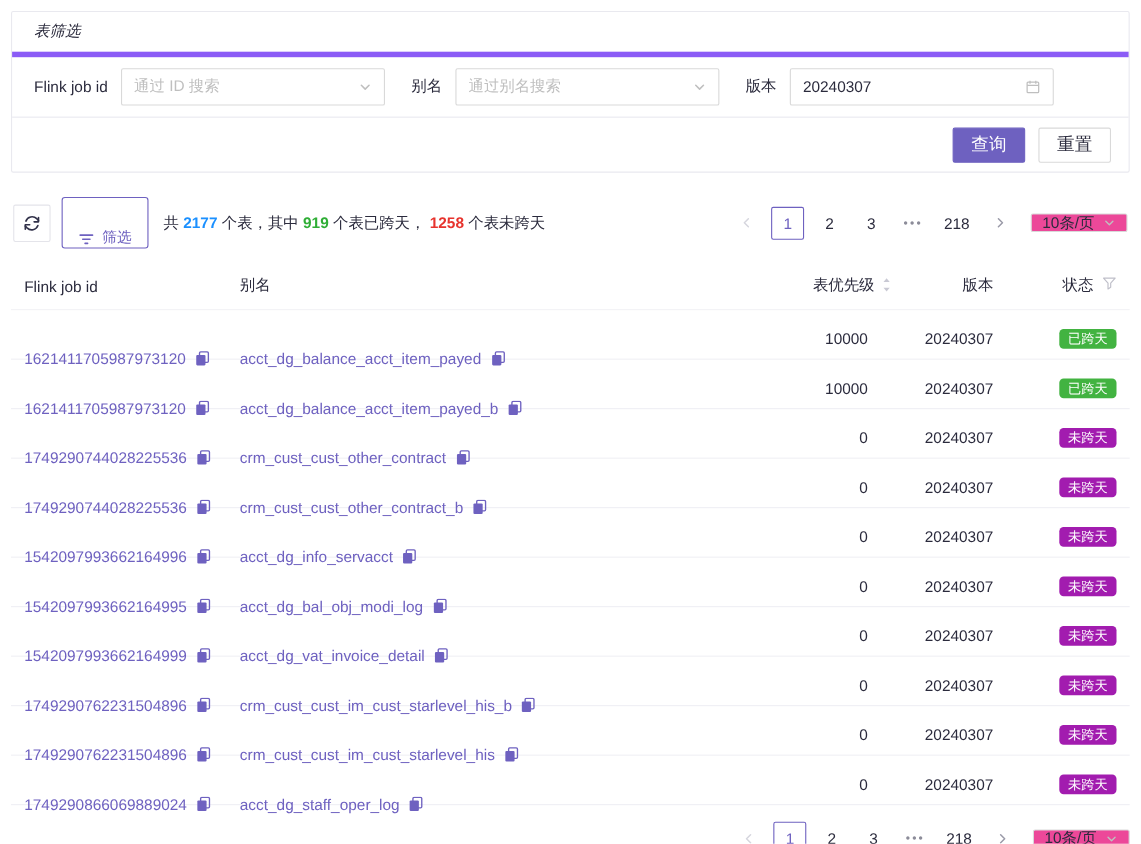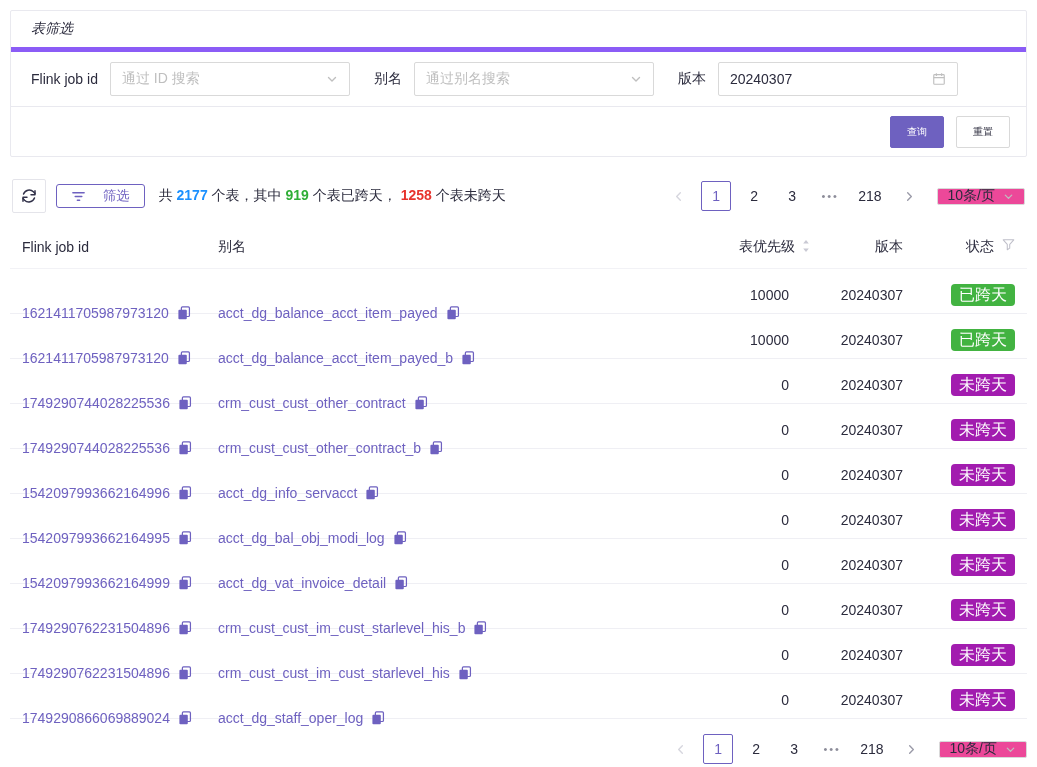--- a/index.html
+++ b/index.html
@@ -14,33 +14,33 @@
   .filter-row { display: flex; align-items: center; padding: 10px 20px; height: 55px;
     border-bottom: 1px solid #e9e9ef; }
   .field { display: flex; align-items: center; margin-right: 24px; }
   .field label { margin-right: 12px; white-space: nowrap; }
   .control { width: 240px; height: 34px; border: 1px solid #d9d9d9; border-radius: 2px;
     display: flex; align-items: center; padding: 0 11px; background: #fff; cursor: pointer; }
   .control .ph { color: #bfbfbf; flex: 1; }
   .control .val { color: #2b2b3d; flex: 1; }
   .btn-row { display: flex; justify-content: flex-end; align-items: center;
     gap: 12px; padding: 8px 16px; height: 49px; }
-  .btn { height: 32px; padding: 0 16px; border-radius: 2px; font-size: 10px;
+  .btn { height: 32px; padding: 0 16px; border-radius: 2px; font-size: 16px;
     display: inline-flex; align-items: center; justify-content: center; cursor: pointer;
     border: 1px solid #d9d9d9; background: #fff; color: #2b2b3d; }
   .btn-primary { background: #6e61c0; border-color: #6e61c0; color: #fff; }
 
   
   .toolbar { display: flex; align-items: center; margin: 22px 2px 12px 2px; }
   .icon-btn { width: 34px; height: 34px; border: 1px solid #e4e4ea; border-radius: 2px;
     display: inline-flex; align-items: center; justify-content: center;
     color: #32324a; cursor: pointer; background: #fff; }
-  .filter-btn { height: 24px; margin-left: 10px; padding: 0 14px;
+  .filter-btn { height: 47px; margin-left: 10px; padding: 0 14px;
     border: 1px solid #6e61c0; border-radius: 3px; color: #6e61c0;
-    display: inline-flex; align-items: center; gap: 17px; cursor: pointer; background:#fff; }
+    display: inline-flex; align-items: flex-end; gap: 7px; cursor: pointer; background:#fff; }
   .summary { margin-left: 14px; font-size: 14px; color: #2b2b3d; }
   .summary b { font-weight: 700; }
   .num-blue { color: #1b90ff; }
   .num-green { color: #2fae36; }
   .num-red { color: #e7332d; }
 
   
   .pager { margin-left: auto; display: flex; align-items: center; gap: 8px; }
   .pg-item { min-width: 30px; height: 30px; padding: 0 4px; border-radius: 2px;
     display: inline-flex; align-items: center; justify-content: center;
@@ -59,21 +59,21 @@
     align-items: center; padding: 0 12px; height: 45px; }
   .thead { height: 44px; border-bottom: 1px solid #f2f2f6; font-weight: 500; }
   .tr + .tr { border-top: 0; }
   .tbody .tr { border-bottom: 1px solid #efeff4; }
   .c-right { display: flex; justify-content: flex-end; align-items: flex-start; }
   .link { color: #6e61c0; display: inline-flex; align-items: center; gap: 8px; cursor: pointer; margin-top: 36px; }
   .copy-icon { color: #6e61c0; display: inline-flex; cursor: pointer; }
   .sorter { display: inline-flex; margin-left: 6px; }
   .funnel { display: inline-flex; margin-left: 8px; }
   .spacer20 { width: 22px; display: inline-block; }
-  .badge { color: #fff; font-size: 16px; border-radius: 4px; padding: 3px 8px; line-height: 1; }
+  .badge { color: #fff; font-size: 12px; border-radius: 4px; padding: 3px 8px; line-height: 1; }
   .badge.success { background: #42b341; }
   .badge.fail { background: #a21caf; }
 
   .bottom-pager { display: flex; justify-content: flex-end; margin-top: 15px; }
   svg { display: block; }
 </style>
 </head>
 <body>
 
 <div class="page">

